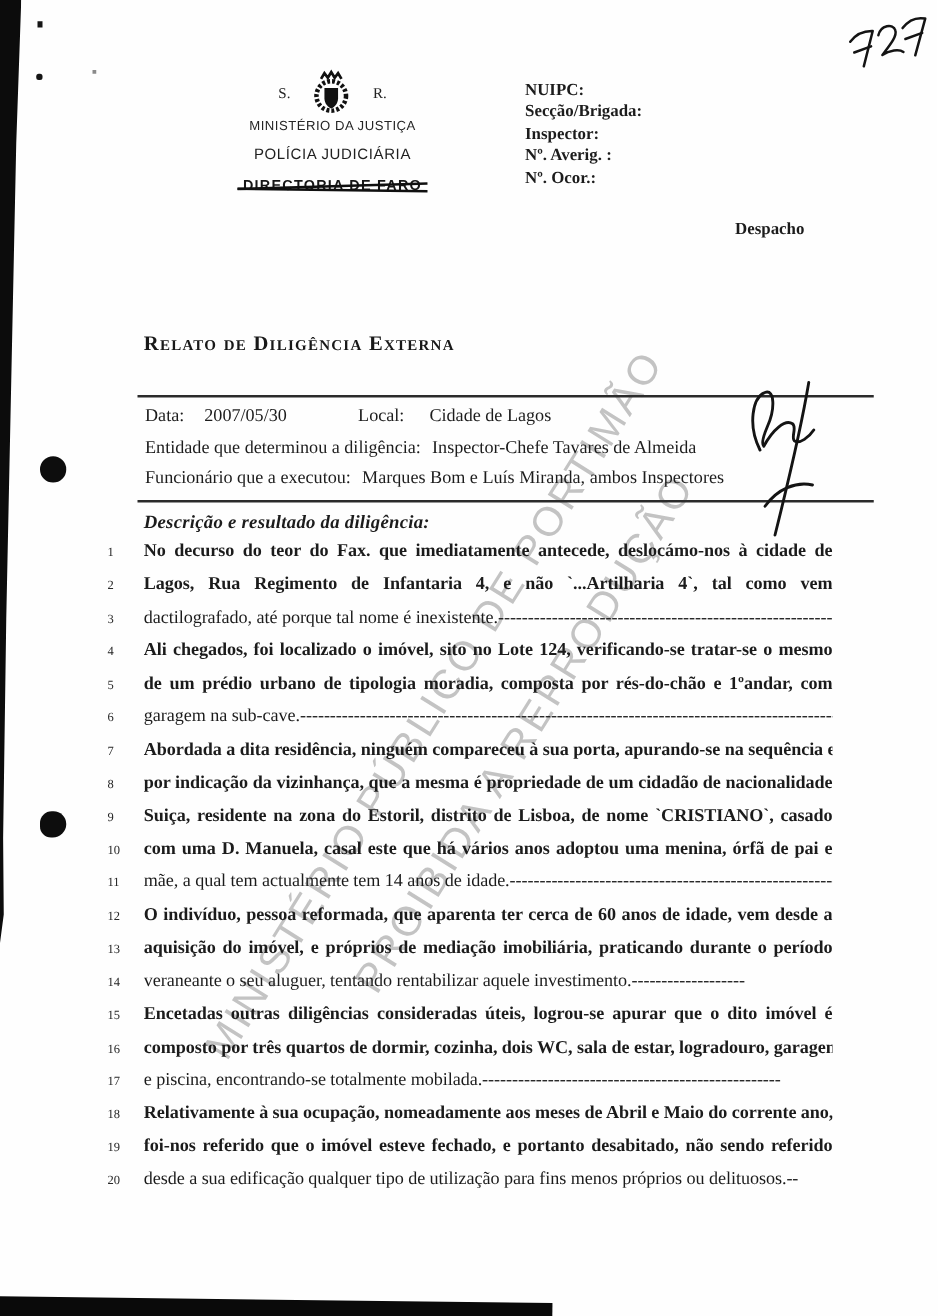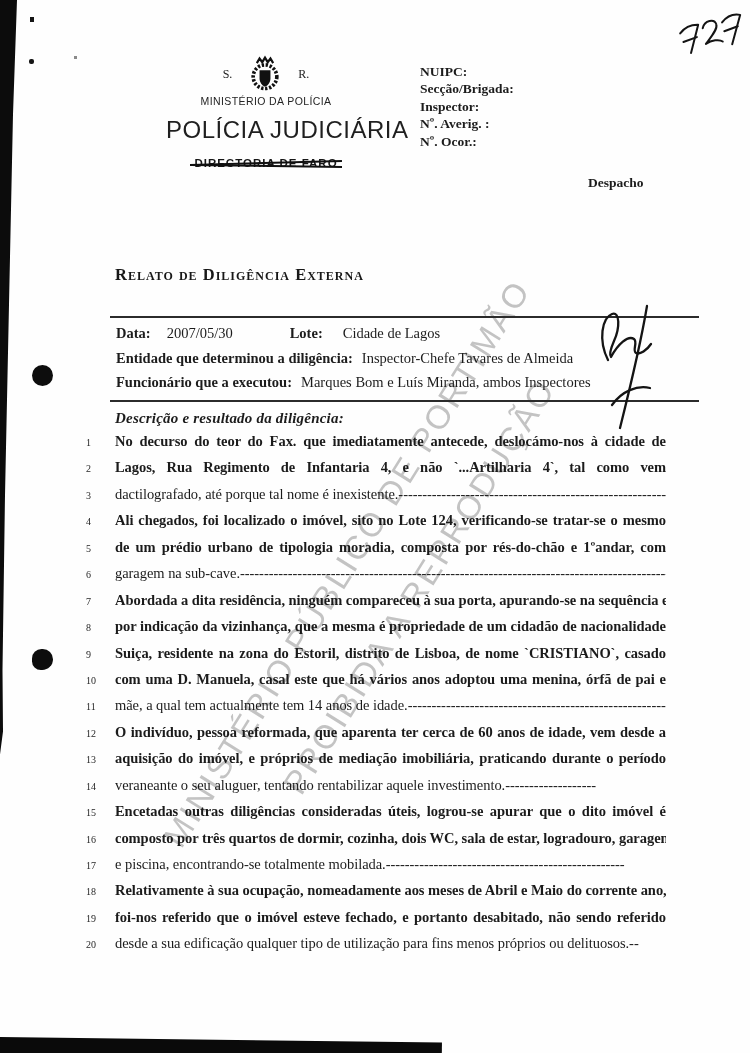--- a/index.html
+++ b/index.html
@@ -29,21 +29,21 @@
     font-size:33px;letter-spacing:2.5px;color:#9d9d9d;opacity:.6;z-index:1;
     transform:rotate(-58deg);transform-origin:0 50%;
   }
   .wm1{left:172px;top:825px;}
   .wm2{left:292px;top:772px;}
   
   .hdr-left{position:absolute;left:166px;top:54px;width:200px;text-align:center;z-index:2;}
   .emblem-row{display:flex;justify-content:center;align-items:center;gap:13px;height:40px;}
   .sr{font-size:12px;color:#222;}
   .ministry{font-family:"Liberation Sans",sans-serif;font-size:10.5px;letter-spacing:.4px;margin-top:1px;color:#242424;}
-  .agency{font-family:"Liberation Sans",sans-serif;font-size:24px;letter-spacing:.5px;margin-top:9px;color:#1f1f1f;white-space:nowrap;}
+  .agency{font-family:"Liberation Sans",sans-serif;font-size:12px;letter-spacing:.5px;margin-top:9px;color:#1f1f1f;white-space:nowrap;}
   .directorate{
     position:relative;display:inline-block;margin-top:13px;
     font-family:"Liberation Sans",sans-serif;font-size:11.5px;font-weight:bold;letter-spacing:1px;color:#161616;
   }
   .strike{position:absolute;left:-3%;width:106%;height:2px;background:#101010;}
   .strike.s1{top:5px;transform:rotate(-1.6deg);}
   .strike.s2{top:8px;transform:rotate(0.8deg);}
   .hdr-fields{position:absolute;left:420px;top:63px;z-index:2;font-weight:bold;font-size:13.5px;line-height:17.4px;}
   .despacho{position:absolute;left:588px;top:175px;font-weight:bold;font-size:13.5px;z-index:2;}
   .hand{position:absolute;z-index:3;}
@@ -52,21 +52,21 @@
     position:absolute;left:115px;top:265px;width:551px;text-align:left;z-index:2;
     font-weight:bold;font-size:16.5px;font-variant:small-caps;letter-spacing:1px;color:#181818;
   }
   
   .info-table{
     position:absolute;left:110px;top:316px;width:583px;z-index:2;
     border-top:2px solid #2b2b2b;border-bottom:2px solid #2b2b2b;
     padding:3px 0 5px 6px;font-size:14.5px;
   }
   .info-row{line-height:24.5px;white-space:nowrap;}
-  .lbl{font-weight:bold;}
+  .lbl{font-weight:normal;}
   .v-data{margin-left:16px;}
   .lbl-local{margin-left:57px;}
   .v-local{margin-left:20px;}
   .v-ent,.v-func{margin-left:9px;}
   
   .body-heading{
     position:absolute;left:115px;top:410px;z-index:2;
     font-weight:bold;font-style:italic;font-size:15px;letter-spacing:.2px;text-align:center;
   }
   .body-lines{position:absolute;left:86px;top:433px;width:582px;z-index:2;}
@@ -107,21 +107,21 @@
   <div class="hdr-left">
     <div class="emblem-row">
       <span class="sr">S.</span>
       <svg width="40" height="40" viewBox="0 0 44 42">
         <path d="M13,9 L16,4 L19,8 L22,3 L25,8 L28,4 L31,9" stroke="#111" stroke-width="2.4" fill="none"></path>
         <circle cx="22" cy="24" r="13" stroke="#111" stroke-width="4" fill="none" stroke-dasharray="2.6 1.8"></circle>
         <path d="M16,17 h12 v9 c0,5 -3.5,8 -6,9 c-2.5,-1 -6,-4 -6,-9 z" fill="#111"></path>
       </svg>
       <span class="sr">R.</span>
     </div>
-    <div class="ministry">MINISTÉRIO DA POLÍCIA</div>
+    <div class="ministry">MINISTÉRIO DA JUSTIÇA</div>
     <div class="agency">POLÍCIA JUDICIÁRIA</div>
     <div class="directorate">
       <span>DIRECTORIA DE FARO</span>
       <span class="strike s1"></span>
       <span class="strike s2"></span>
     </div>
   </div>
 
   <div class="hdr-fields">
       <div>NUIPC:</div>
@@ -129,21 +129,21 @@
       <div>Inspector:</div>
       <div>Nº. Averig. :</div>
       <div>Nº. Ocor.:</div>
     </div>
   <div class="despacho">Despacho</div>
 
   <div class="doc-title">Relato de Diligência Externa</div>
 
   <div class="info-table">
     <div class="info-row">
-      <span class="lbl">Data:</span><span class="v-data">2007/05/30</span><span class="lbl lbl-local">Lote:</span><span class="v-local">Cidade de Lagos</span>
+      <span class="lbl">Data:</span><span class="v-data">2007/05/30</span><span class="lbl lbl-local">Local:</span><span class="v-local">Cidade de Lagos</span>
     </div>
     <div class="info-row">
       <span class="lbl">Entidade que determinou a diligência:</span><span class="v-ent">Inspector-Chefe Tavares de Almeida</span>
     </div>
     <div class="info-row">
       <span class="lbl">Funcionário que a executou:</span><span class="v-func">Marques Bom e Luís Miranda, ambos Inspectores</span>
     </div>
   </div>
 
   <svg class="hand line-art" style="left:592px;top:302px;" width="80" height="130" viewBox="0 0 80 130" stroke-width="2.3">

